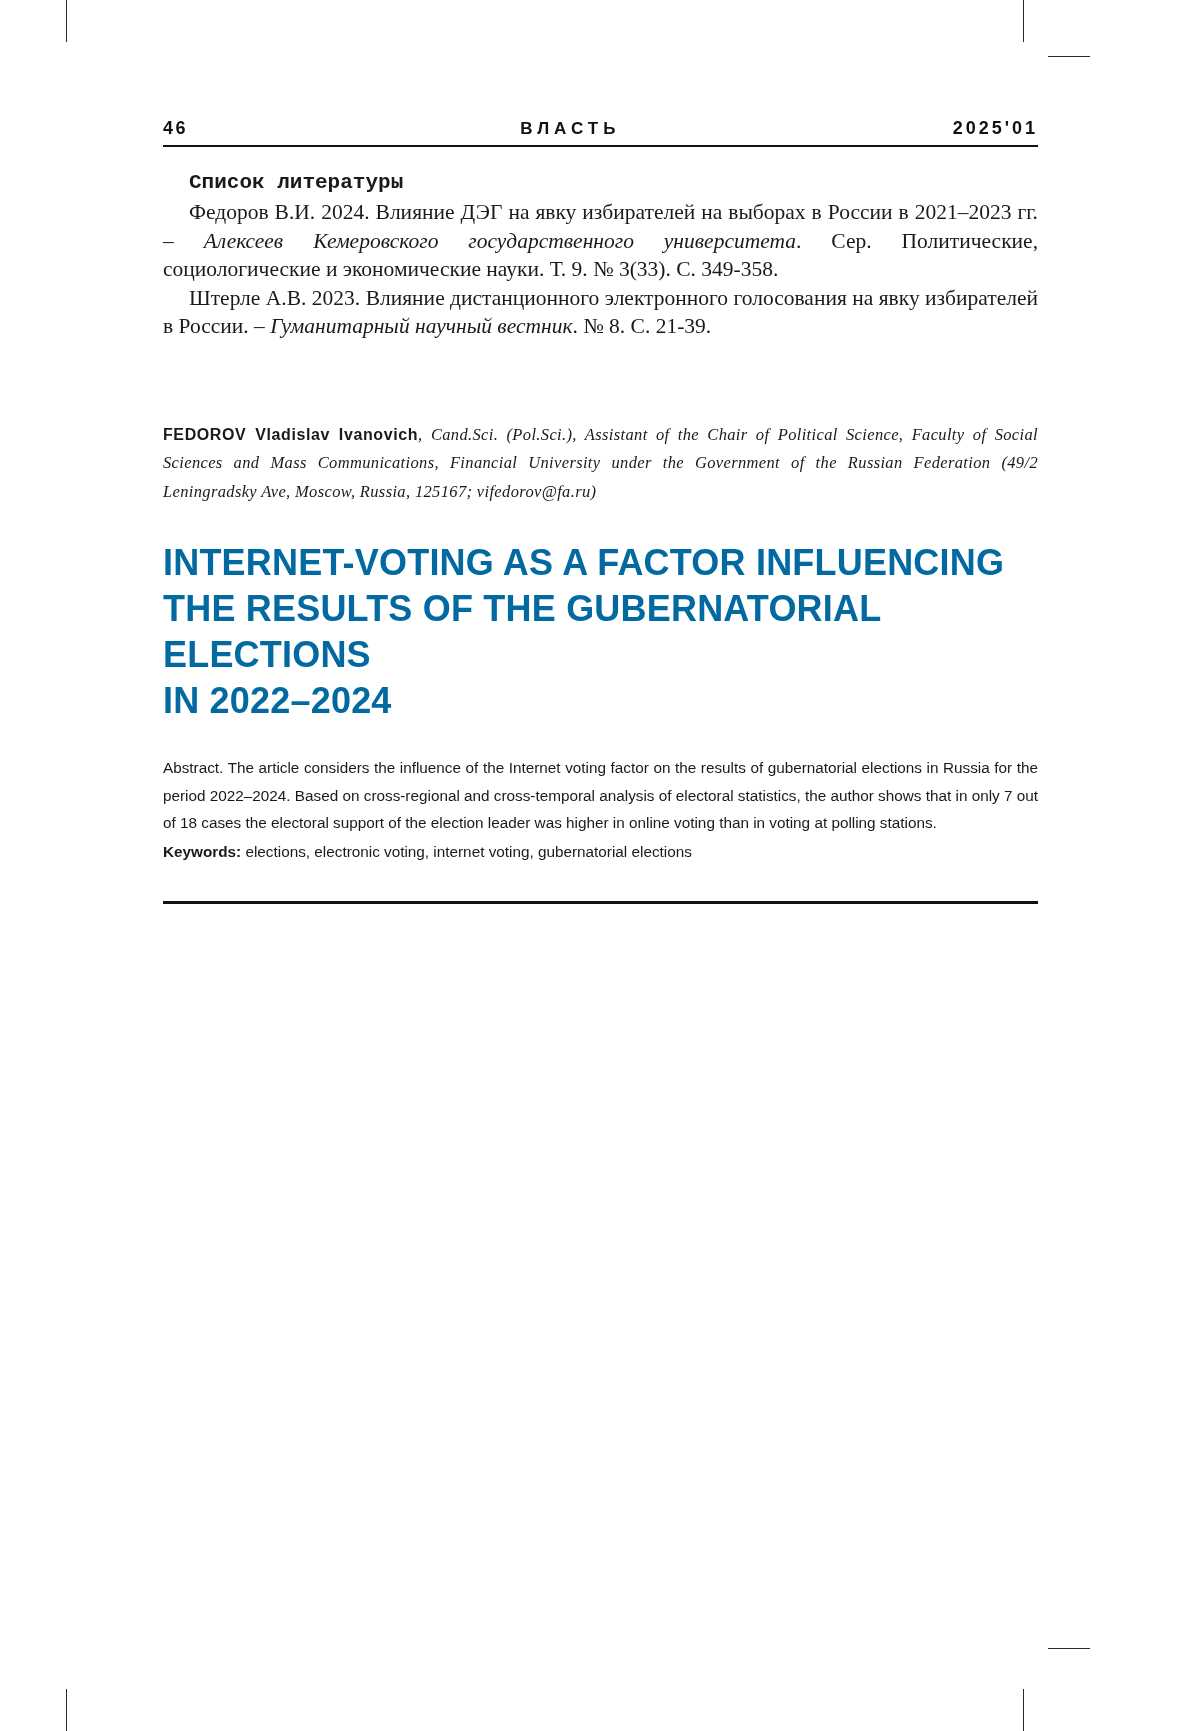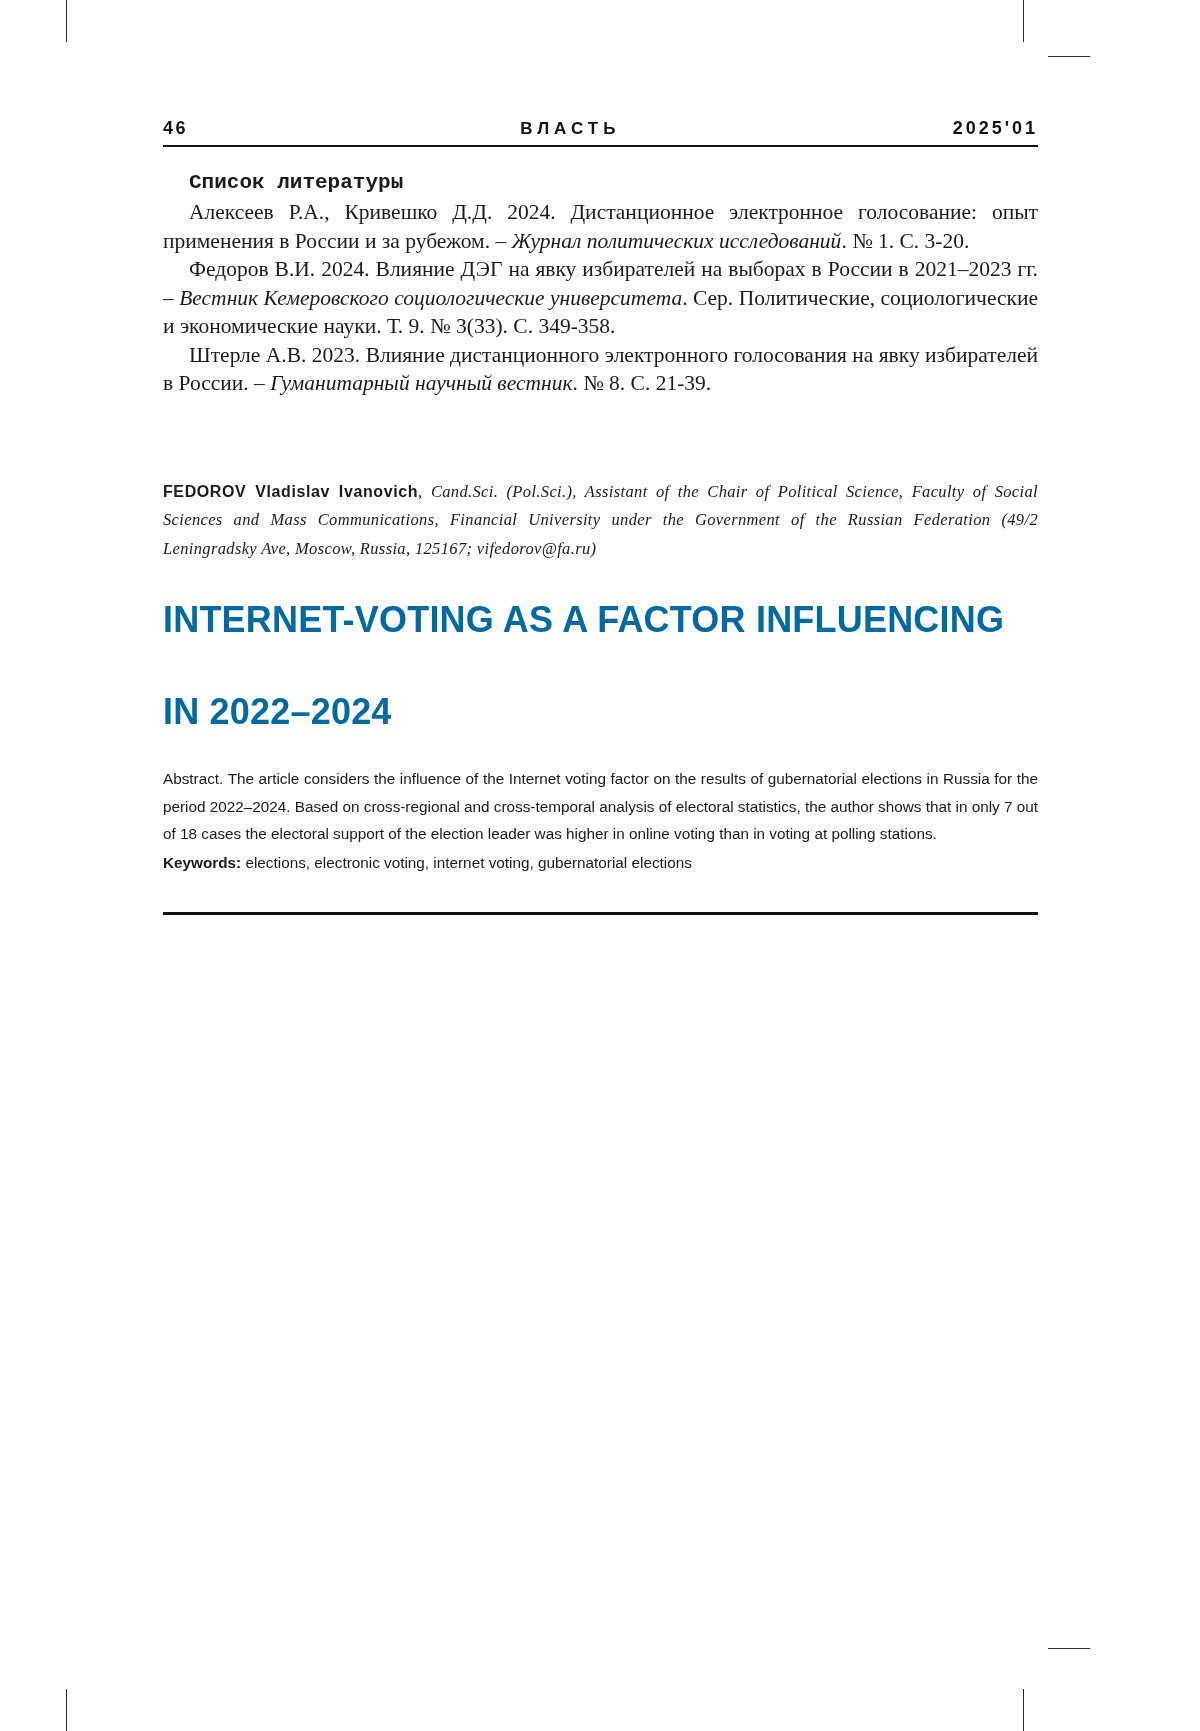--- a/index.html
+++ b/index.html
@@ -145,34 +145,33 @@
 
   <div class="runhead">
     <span class="left">46</span>
     <span class="center">ВЛАСТЬ</span>
     <span class="right">2025'01</span>
   </div>
 
   <div class="refs">
     <div class="refs-title">Список литературы</div>
 
-    <p class="ref-item"><span>Алексеев Р.А., Кривешко Д.Д. 2024. Дистанционное электронное голосование: опыт применения в России и за рубежом. – </span><span class="it">Журнал политических исследований</span><span>. № 1. С. 3-20.</span></p>
 
-    <p class="ref-item"><span>Федоров В.И. 2024. Влияние ДЭГ на явку избирателей на выборах в России в 2021–2023 гг. – </span><span class="it">Вестник Кемеровского социологические университета</span><span>. Сер. Политические, социологические и экономические науки. Т. 9. № 3(33). С. 349-358.</span></p>
+    <p class="ref-item"><span>Федоров В.И. 2024. Влияние ДЭГ на явку избирателей на выборах в России в 2021–2023 гг. – </span><span class="it">Алексеев Кемеровского государственного университета</span><span>. Сер. Политические, социологические и экономические науки. Т. 9. № 3(33). С. 349-358.</span></p>
 
     <p class="ref-item"><span>Штерле А.В. 2023. Влияние дистанционного электронного голосования на явку избирателей в России. – </span><span class="it">Гуманитарный научный вестник</span><span>. № 8. С. 21-39.</span></p>
   </div>
 
   <div class="author-block">
     <span class="name">FEDOROV Vladislav Ivanovich</span><span>, Cand.Sci. (Pol.Sci.), Assistant of the Chair of Political Science, Faculty of Social Sciences and Mass Communications, Financial University under the Government of the Russian Federation (49/2 Leningradsky Ave, Moscow, Russia, 125167; vifedorov@fa.ru)</span>
   </div>
 
   <h1 class="en-title">
     <span>INTERNET-VOTING AS A FACTOR INFLUENCING</span><br>
-    <br>
+    <span>THE RESULTS OF THE GUBERNATORIAL ELECTIONS</span><br>
     <span>IN 2022–2024</span>
   </h1>
 
   <div class="abstract">
     <b>Abstract.</b><span> The article considers the influence of the Internet voting factor on the results of gubernatorial elections in Russia for the period 2022–2024. Based on cross-regional and cross-temporal analysis of electoral statistics, the author shows that in only 7 out of 18 cases the electoral support of the election leader was higher in online voting than in voting at polling stations.</span>
   </div>
 
   <div class="keywords">
     <b>Keywords:</b><span> elections, electronic voting, internet voting, gubernatorial elections</span>
   </div>

